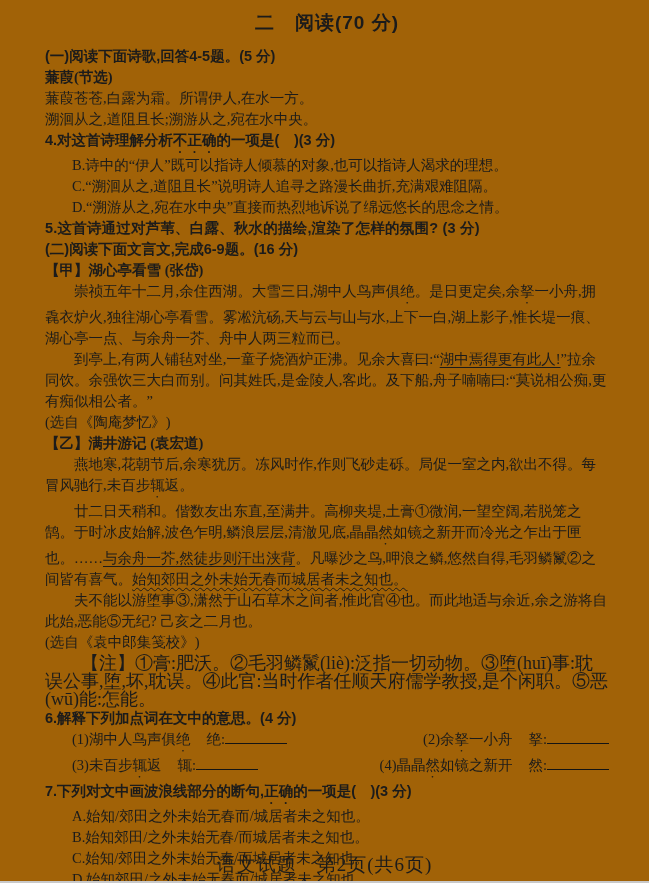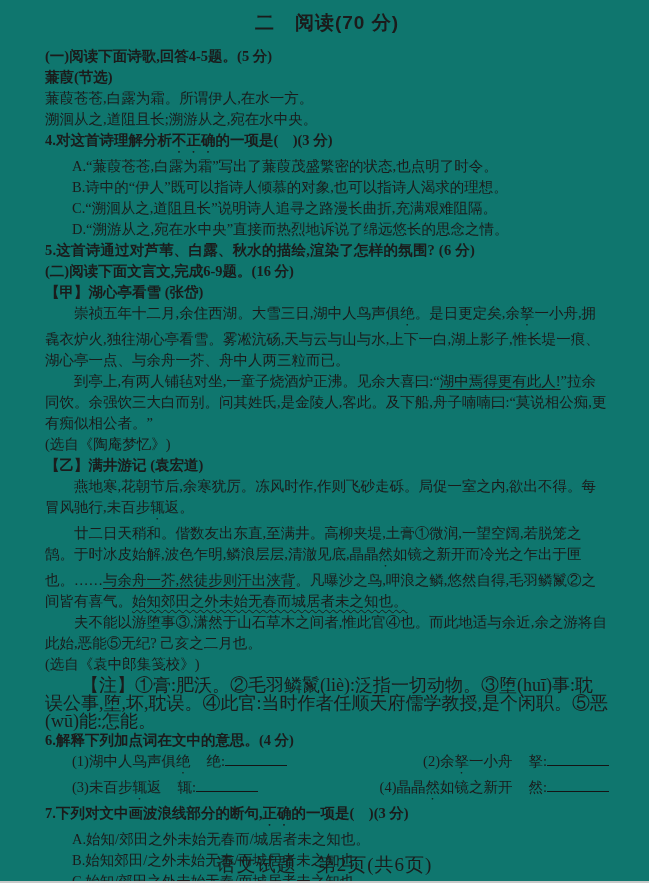--- a/index.html
+++ b/index.html
@@ -1,42 +1,42 @@
 <!DOCTYPE html>
 <html><head>
 <meta charset="utf-8">
 <style>
   * { box-sizing: border-box; }
   html, body { margin: 0; padding: 0; background: #ffffff; }
   .page {
     position: relative;
     width: 649px; height: 883px;
     margin: 0 auto;
-    background: #0f766e;
+    background: #a16207;
     color: #1b1b1b;
     font-family: "Liberation Serif", "DejaVu Serif", serif;
     font-size: 14.5px;
     line-height: 21px;
     padding: 8px 40px 6px 45px;
     overflow: hidden;
   }
   .page::after {
     content: ""; position: absolute; left: 0; right: 0; bottom: 0;
     height: 2px; background: #c9c9c9;
   }
   .title {
     font-family: "Liberation Sans", "DejaVu Sans", sans-serif;
     font-weight: 700; font-size: 19px; text-align: center;
     margin: 2px 0 10px 0; letter-spacing: 1px; line-height: 26px;
   }
   .bold { font-weight: 700; }
   .sans { font-family: "Liberation Sans", "DejaVu Sans", sans-serif; }
   .center { text-align: left; }
   .right { text-align: left; }
-  .line { min-height: 21px; font-family: Liberation Serif, serif; }
+  .line { min-height: 21px; }
   .para { text-indent: 2em; }
   .opt { padding-left: 27px; }
   .q5 { letter-spacing: 0.2px; }
   .notes { font-size: 18px; line-height: 18px; text-indent: 2em; margin-top: 1px; }
   .em-dot {
     -webkit-text-emphasis: filled dot;
     -webkit-text-emphasis-position: under;
     text-emphasis: filled dot;
     text-emphasis-position: under left;
   }
@@ -69,26 +69,25 @@
   <div class="title">二　阅读(70 分)</div>
 
   <div class="line bold sans">(一)阅读下面诗歌,回答4-5题。(5 分)</div>
   <div class="line center bold">蒹葭(节选)</div>
   <div class="line center">蒹葭苍苍,白露为霜。所谓伊人,在水一方。</div>
   <div class="line center">溯洄从之,道阻且长;溯游从之,宛在水中央。</div>
 
   <div class="line bold sans">
     <span>4.对这首诗理解分析</span><span class="em-dot">不正确</span><span>的一项是(　)(3 分)</span>
   </div>
-  <div class="line opt">A.“蒹葭苍苍,白露为霜”写出了蒹葭茂盛繁密的状态,也点明了时令。</div>
   <div class="line opt">B.诗中的“伊人”既可以指诗人倾慕的对象,也可以指诗人渴求的理想。</div>
   <div class="line opt">C.“溯洄从之,道阻且长”说明诗人追寻之路漫长曲折,充满艰难阻隔。</div>
   <div class="line opt">D.“溯游从之,宛在水中央”直接而热烈地诉说了绵远悠长的思念之情。</div>
 
-  <div class="line bold sans q5">5.这首诗通过对芦苇、白露、秋水的描绘,渲染了怎样的氛围? (6 分)</div>
+  <div class="line bold sans q5">5.这首诗通过对芦苇、白露、秋水的描绘,渲染了怎样的氛围? (3 分)</div>
 
   <div class="line bold sans">(二)阅读下面文言文,完成6-9题。(16 分)</div>
 
   <div class="line center bold">【甲】湖心亭看雪 (张岱)</div>
 
   <div class="para">
     <span>崇祯五年十二月,余住西湖。大雪三日,湖中人鸟声俱</span><span class="em-dot">绝</span><span>。是日更定矣,余</span><span class="em-dot">拏</span><span>一小舟,拥毳衣炉火,独往湖心亭看雪。雾凇沆砀,天与云与山与水,上下一白,湖上影子,惟长堤一痕、湖心亭一点、与余舟一芥、舟中人两三粒而已。</span>
   </div>
 
   <div class="para">

